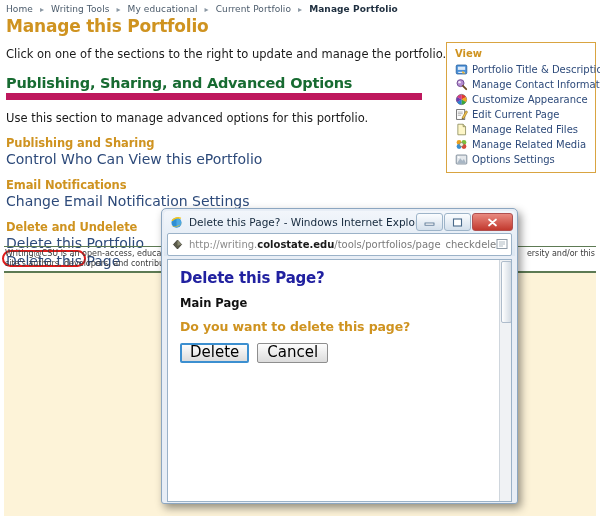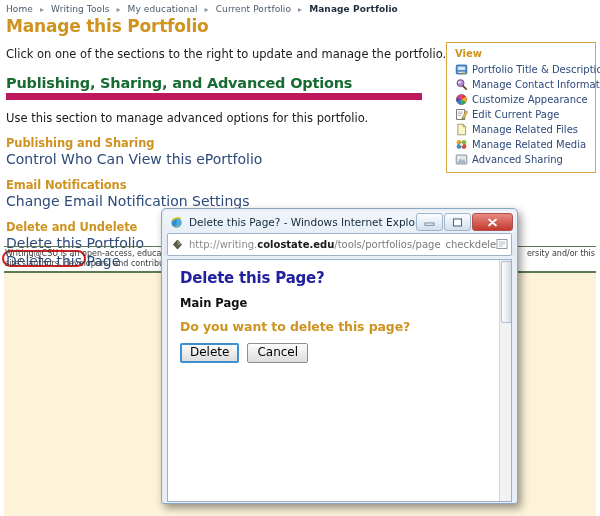--- a/index.html
+++ b/index.html
@@ -267,21 +267,21 @@
   .dlg-question {
     font-size: 12.5px;
     font-weight: bold;
     color: #cf9320;
     margin: 0 0 9px 0;
     letter-spacing: -.1px;
   }
   .dlg-buttons { display: flex; gap: 8px; }
   .btn {
     font-family: "DejaVu Sans", "Liberation Sans", sans-serif;
-    font-size: 12px;
+    font-size: 15px;
     color: #000000;
     padding: 2px 9px 3px 9px;
     background: linear-gradient(#fdfdfd, #dcdcdc);
     border: 1px solid #8e8e8e;
     border-radius: 2px;
     line-height: 13px;
     cursor: pointer;
   }
   .btn.primary {
     border: 2px solid #3c8fd0;
@@ -414,21 +414,21 @@
       <span class="vp-label">Manage Related Media</span>
     </a>
 
 
     <a class="vp-item" href="#">
       <svg class="vp-ico" viewBox="0 0 16 16">
         <rect x="1.5" y="2.5" width="13" height="11" rx="1" fill="#e4e8ec" stroke="#6a7a8a"></rect>
         <path d="M2.5 12.5 L6.5 6.5 L9 9.5 L11 7.5 L13.5 12.5 Z" fill="#a8b6c4"></path>
         <circle cx="4.6" cy="5.2" r="1.1" fill="#ffffff"></circle>
       </svg>
-      <span class="vp-label">Advanced Sharing</span>
+      <span class="vp-label">Options Settings</span>
     </a>
   </div>
 
   <div class="footer-rule"></div>
   <div class="footer-text">
     <div style="display:flex; justify-content:space-between;">
       <span>Writing@CSU is an open-access, educational</span>
       <span>ersity and/or this</span>
     </div>
     <div>site's authors, developers, and contributor</div>

